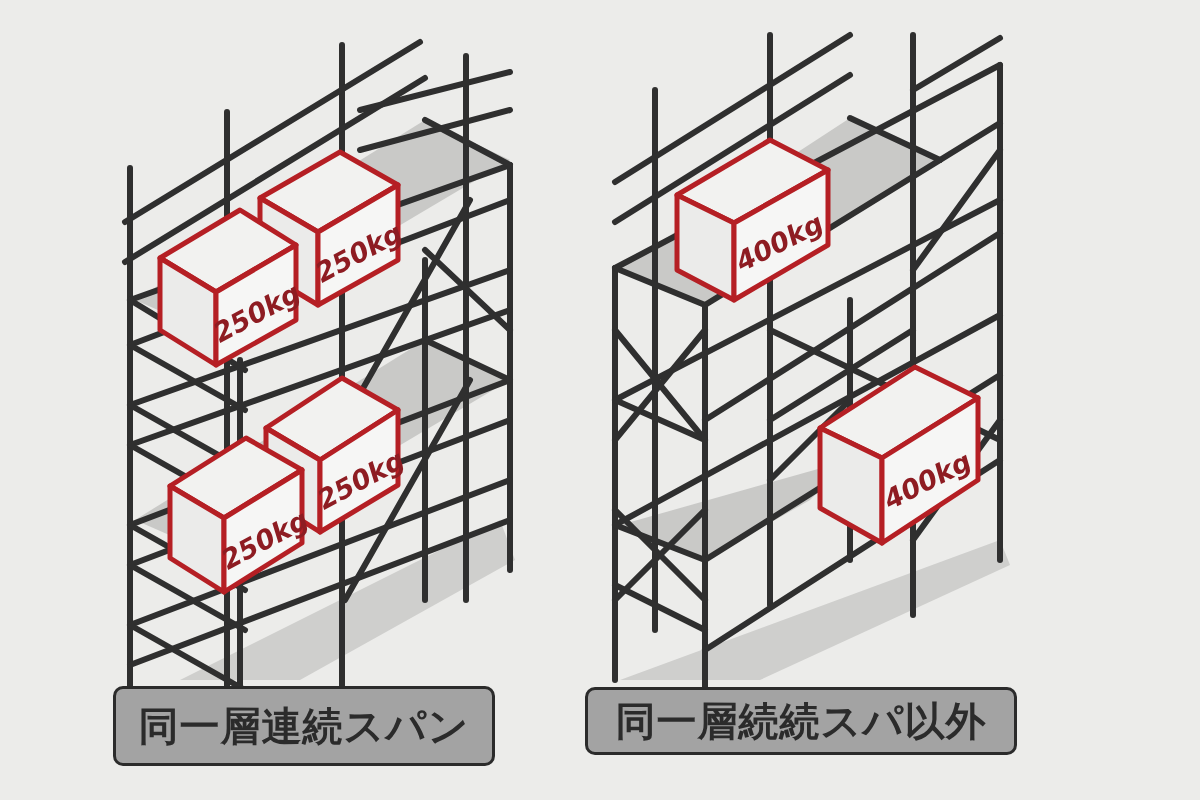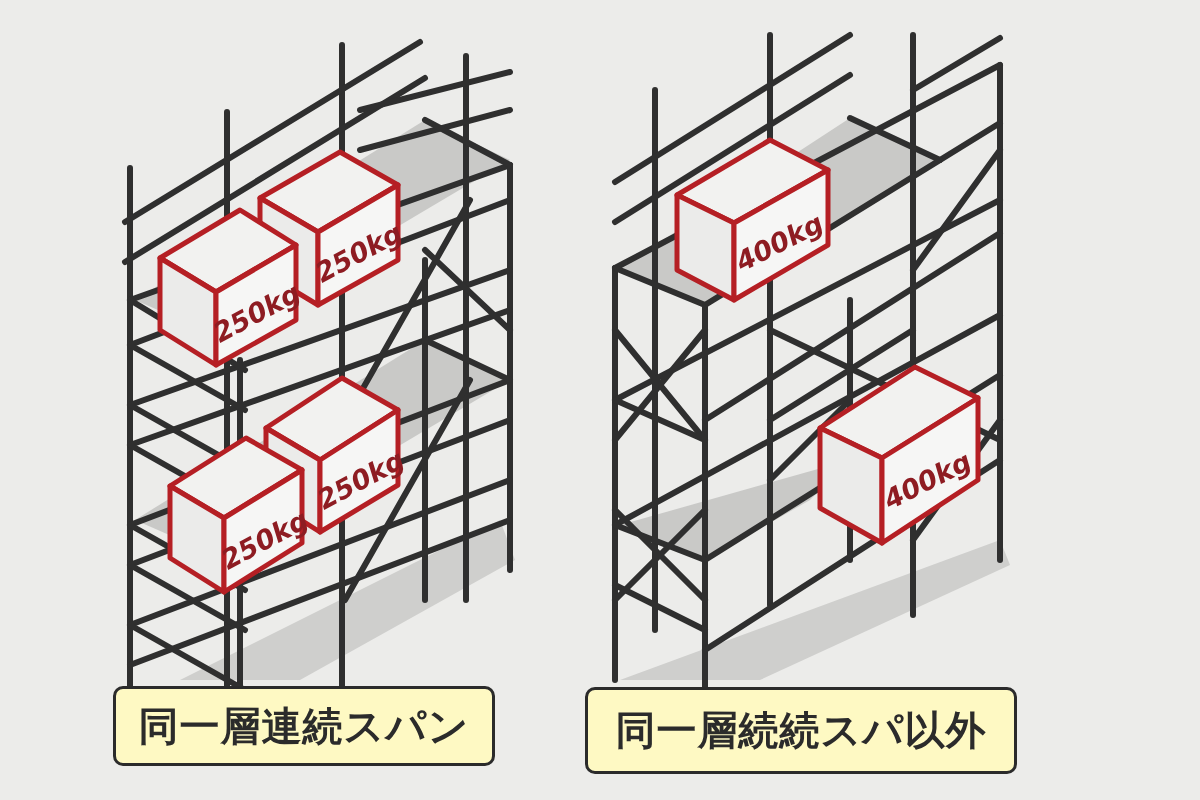--- a/index.html
+++ b/index.html
@@ -14,21 +14,21 @@
   .deck { fill: #c9c9c7; }
   .shadow { fill: #cfcfcd; }
   .box-top { fill: #f2f2f0; stroke: #b51f24; stroke-width: 5; stroke-linejoin: round; }
   .box-left { fill: #ebebea; stroke: #b51f24; stroke-width: 5; stroke-linejoin: round; }
   .box-right { fill: #f6f6f5; stroke: #b51f24; stroke-width: 5; stroke-linejoin: round; }
   .box-text {
     fill: #8e1c22; font-family: "DejaVu Sans", sans-serif; font-weight: bold;
     font-size: 27px; font-style: italic;
   }
   .label-box {
-    position: absolute; background: #fef9c3; border: 3px solid #2b2b2b;
+    position: absolute; background: #a3a3a3; border: 3px solid #2b2b2b;
     border-radius: 10px; display: flex; align-items: center; justify-content: center;
     box-sizing: border-box;
   }
   .label-text {
     font-family: "DejaVu Sans", sans-serif; font-weight: bold;
     font-size: 40px; color: #2b2b2b; letter-spacing: 1px;
   }
 </style>
 </head>
 <body>
@@ -160,15 +160,15 @@
     <polygon class="box-left" points="820,428 882,458 882,543 820,508"></polygon>
     <polygon class="box-right" points="882,458 978,398 978,480 882,543"></polygon>
     <text class="box-text" transform="translate(890,510) rotate(-27)">400kg</text>
   </g>
 </svg>
 
 <div class="label-box" style="left:113px; top:686px; width:382px; height:80px;">
   <span class="label-text">同一層連続スパン</span>
 </div>
 
-<div class="label-box" style="left:585px; top:687px; width:432px; height:87px;">
+<div class="label-box" style="left:585px; top:687px; width:432px; height:68px;">
   <span class="label-text">同一層続続スパ以外</span>
 </div>
 
 </body></html>

